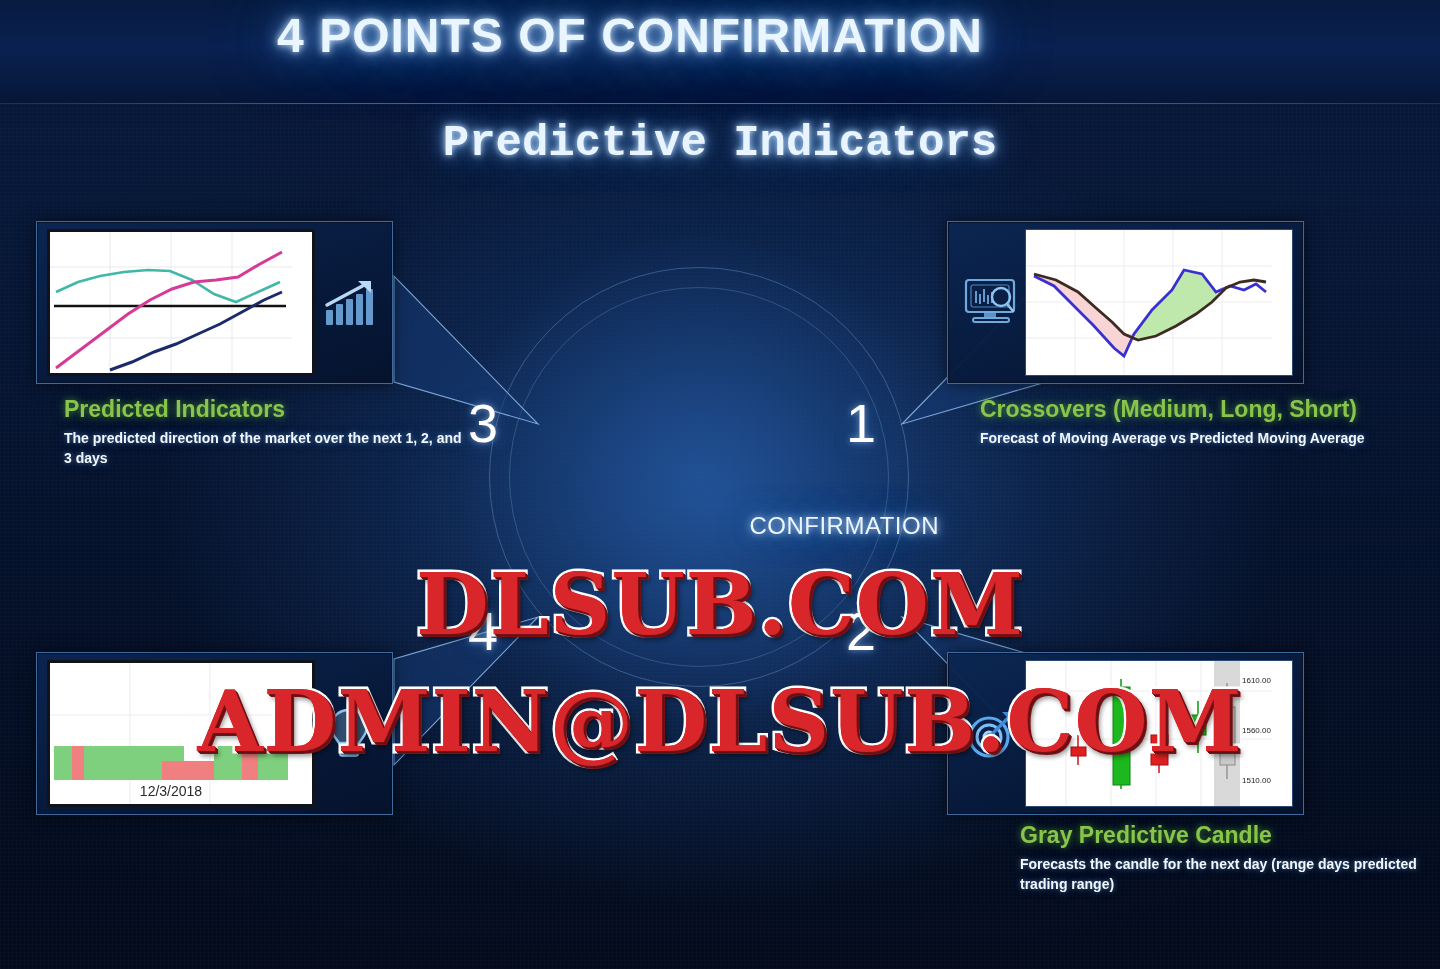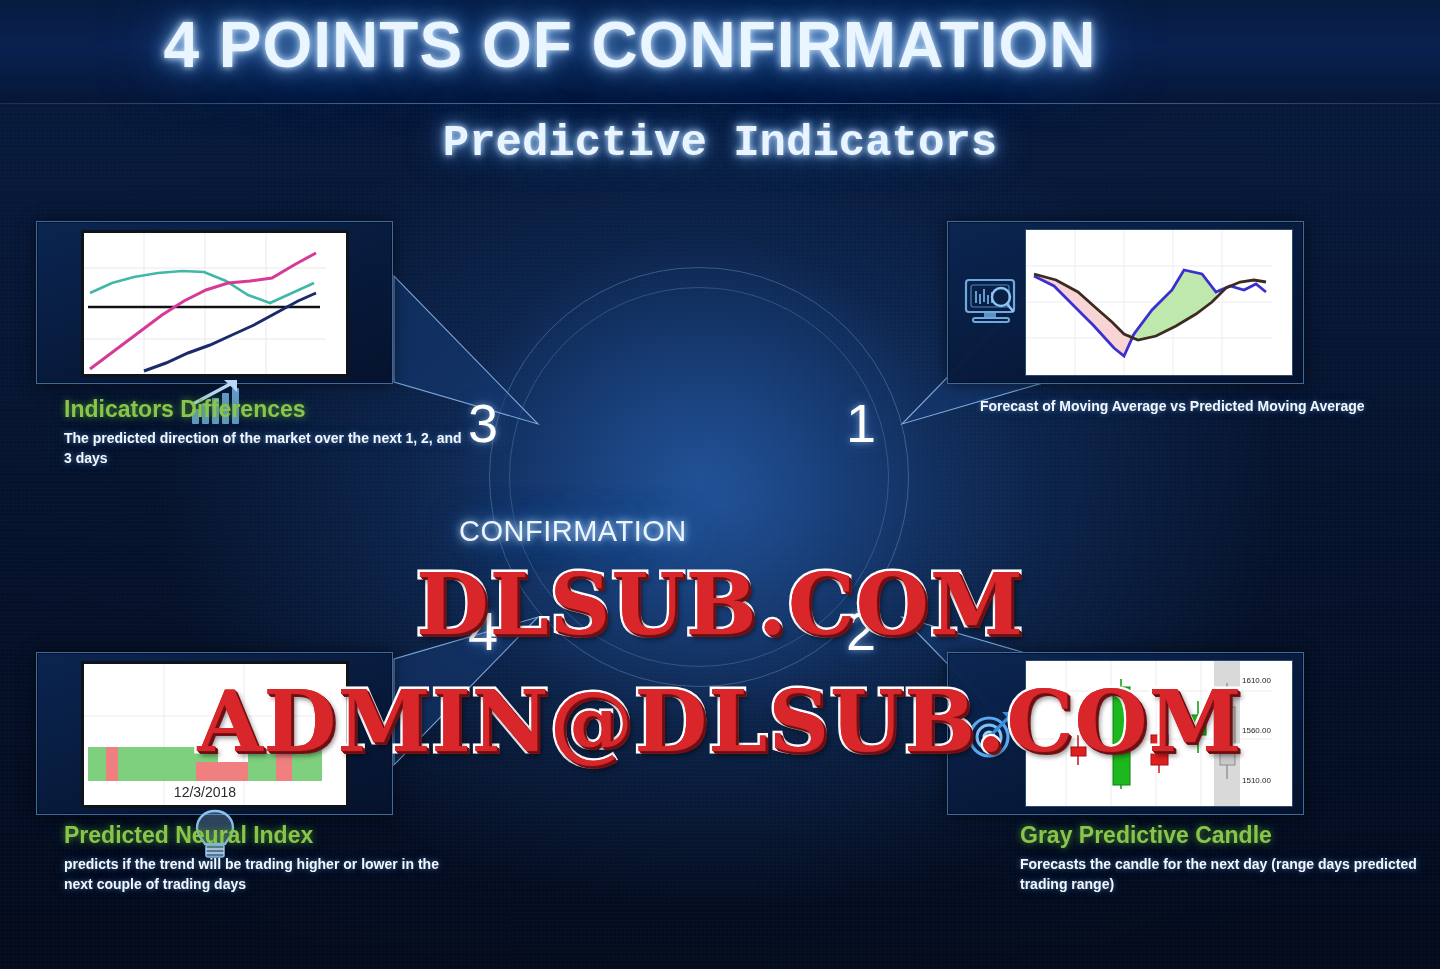--- a/index.html
+++ b/index.html
@@ -34,21 +34,21 @@
     background:linear-gradient(180deg,#071b3f 0%, #0a2150 45%, #061637 100%);
     border-bottom:1px solid rgba(110,160,215,0.16);
   }
   #header-band:after{
     content:""; position:absolute; left:0; right:0; bottom:-1px; height:1px;
     background:linear-gradient(90deg, rgba(150,195,245,0) 0%, rgba(150,195,245,0.35) 25%, rgba(150,195,245,0.45) 50%, rgba(150,195,245,0.35) 75%, rgba(150,195,245,0) 100%);
   }
   #main-title {
     position:absolute; left:0; top:8px; width:1260px;
     text-align:center;
-    font-size:64px; font-weight:bold; letter-spacing:1px;
+    font-size:48px; font-weight:bold; letter-spacing:1px;
     color:#eaf6ff;
     text-shadow:0 0 7px #cfe6ff, 0 0 18px #7fb4ee, 0 0 40px #2f6fbb, 0 0 70px #1d4d91;
     white-space:nowrap;
   }
   #subtitle {
     position:absolute; left:0; top:118px; width:1440px;
     text-align:center;
     font-size:44px; font-weight:bold;
     color:#e8f4ff;
     text-shadow:0 0 6px #bcdcff, 0 0 16px #6ea6e6, 0 0 36px #2a62aa;
@@ -66,22 +66,22 @@
   #hub-ring-mid   { left:509px; top:287px; width:380px; height:380px;
                     border-color:rgba(160,205,250,0.22); }
   #hub-glow {
     position:absolute; left:459px; top:237px; width:480px; height:480px;
     border-radius:50%;
     background:radial-gradient(circle, rgba(38,92,168,0.55) 0%, rgba(26,68,132,0.34) 46%, rgba(14,40,86,0.10) 72%, rgba(8,22,52,0) 100%);
     pointer-events:none;
   }
   #confirmation-label {
     position:absolute; left:459px; top:503px; width:480px;
-    text-align:left;
-    font-size:42px; letter-spacing:0.5px;
+    text-align:right;
+    font-size:34px; letter-spacing:0.5px;
     font-variant:small-caps; text-transform:lowercase;
     color:#eaf5ff;
     text-shadow:0 0 7px #b9daff, 0 0 18px #4f8ed4, 0 0 34px #2a5fa4;
     white-space:nowrap;
   }
 
   
   .hub-number {
     position:absolute;
     font-size:54px; font-weight:400;
@@ -97,21 +97,20 @@
   .connector { position:absolute; pointer-events:none; }
 
   
   .panel {
     position:absolute;
     border:1px solid #3e6b9c;
     background:linear-gradient(160deg, rgba(11,38,82,0.96) 0%, rgba(7,26,60,0.96) 55%, rgba(5,18,44,0.96) 100%);
     box-shadow:0 0 0 1px rgba(6,18,42,0.9) inset, 0 0 14px rgba(0,0,0,0.55);
     display:flex; align-items:center;
     padding:8px 10px;
-    flex-direction:column;
   }
   #panel-tl { left:36px;  top:221px; width:357px; height:163px; }
   #panel-tr { left:947px; top:221px; width:357px; height:163px; flex-direction:row-reverse; }
   #panel-bl { left:36px;  top:652px; width:357px; height:163px; }
   #panel-br { left:947px; top:652px; width:357px; height:163px; flex-direction:row-reverse; }
 
   .panel-chart {
     width:268px; height:147px;
     background:#ffffff;
     border:3px solid #11131a;
@@ -226,21 +225,21 @@
           <rect x="24" y="21" width="7" height="26" rx="1"></rect>
           <rect x="34" y="16" width="7" height="31" rx="1"></rect>
           <rect x="44" y="11" width="7" height="36" rx="1"></rect>
         </g>
         <path d="M5 27 L46 5" stroke="#b8d8f5" stroke-width="3.4" fill="none" stroke-linecap="round"></path>
         <path d="M36 3 L49 3 L49 15 Z" fill="#b8d8f5"></path>
       </svg>
     </div>
   </div>
   <div class="panel-caption" id="caption-tl">
-    <div class="caption-title">Indicators Differences</div>
+    <div class="caption-title">Predicted Indicators</div>
     <div class="caption-body">The predicted direction of the market over the next 1, 2, and 3 days</div>
   </div>
 
   <div class="panel" id="panel-tr">
     <div class="panel-chart">
       <svg width="246" height="145" viewBox="0 0 246 145" preserveAspectRatio="none">
         <rect x="0" y="0" width="246" height="145" fill="#ffffff"></rect>
         <g stroke="#ededf2" stroke-width="1">
           <line x1="49" y1="0" x2="49" y2="145"></line>
           <line x1="98" y1="0" x2="98" y2="145"></line>
@@ -268,20 +267,21 @@
           <line x1="29" y1="15" x2="29" y2="26"></line>
         </g>
         <circle cx="38" cy="20" r="9" fill="none" stroke="#8ec4f0" stroke-width="2.4"></circle>
         <line x1="44" y1="27" x2="50" y2="34" stroke="#8ec4f0" stroke-width="2.6" stroke-linecap="round"></line>
         <rect x="21" y="36" width="12" height="4" fill="#5b93c8"></rect>
         <rect x="10" y="41" width="36" height="4" rx="2" fill="none" stroke="#6fa9dd" stroke-width="2"></rect>
       </svg>
     </div>
   </div>
   <div class="panel-caption" id="caption-tr">
+    <div class="caption-title">Crossovers (Medium, Long, Short)</div>
     <div class="caption-body">Forecast of Moving Average vs Predicted Moving Average</div>
   </div>
 
   <div class="panel" id="panel-bl">
     <div class="panel-chart">
       <svg width="242" height="141" viewBox="0 0 242 141" preserveAspectRatio="none">
         <rect x="0" y="0" width="242" height="141" fill="#ffffff"></rect>
         <g stroke="#ececf1" stroke-width="1">
           <line x1="80" y1="0" x2="80" y2="141"></line>
           <line x1="160" y1="0" x2="160" y2="141"></line>
@@ -301,24 +301,20 @@
       </svg>
     </div>
     <div class="panel-icon">
       <svg width="46" height="54" viewBox="0 0 46 54">
         <path d="M23 3 C12 3 5 11 5 20 C5 27 10 31 13 36 L33 36 C36 31 41 27 41 20 C41 11 34 3 23 3 Z" fill="rgba(150,200,240,0.30)" stroke="#8cc2ef" stroke-width="2.4"></path>
         <rect x="14" y="37" width="18" height="12" rx="2" fill="rgba(170,212,245,0.55)" stroke="#8cc2ef" stroke-width="1.6"></rect>
         <line x1="14" y1="41" x2="32" y2="41" stroke="#cfe6fb" stroke-width="1.4"></line>
         <line x1="14" y1="45" x2="32" y2="45" stroke="#cfe6fb" stroke-width="1.4"></line>
       </svg>
     </div>
-  </div>
-  <div class="panel-caption" id="caption-bl">
-    <div class="caption-title">Predicted Neural Index</div>
-    <div class="caption-body">predicts if the trend will be trading higher or lower in the next couple of trading days</div>
   </div>
 
   <div class="panel" id="panel-br">
     <div class="panel-chart">
       <svg width="246" height="145" viewBox="0 0 246 145" preserveAspectRatio="none">
         <rect x="0" y="0" width="246" height="145" fill="#ffffff"></rect>
         <g stroke="#ececf1" stroke-width="1">
           <line x1="40" y1="0" x2="40" y2="145"></line>
           <line x1="85" y1="0" x2="85" y2="145"></line>
           <line x1="130" y1="0" x2="130" y2="145"></line>

